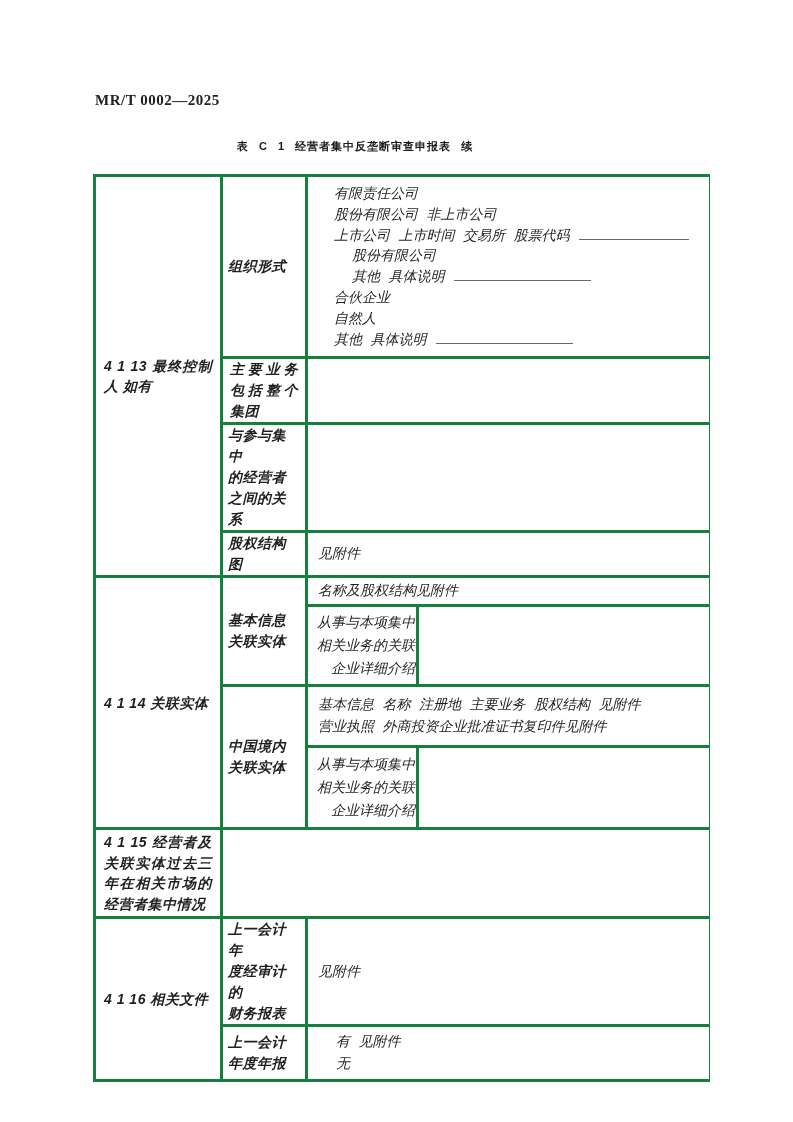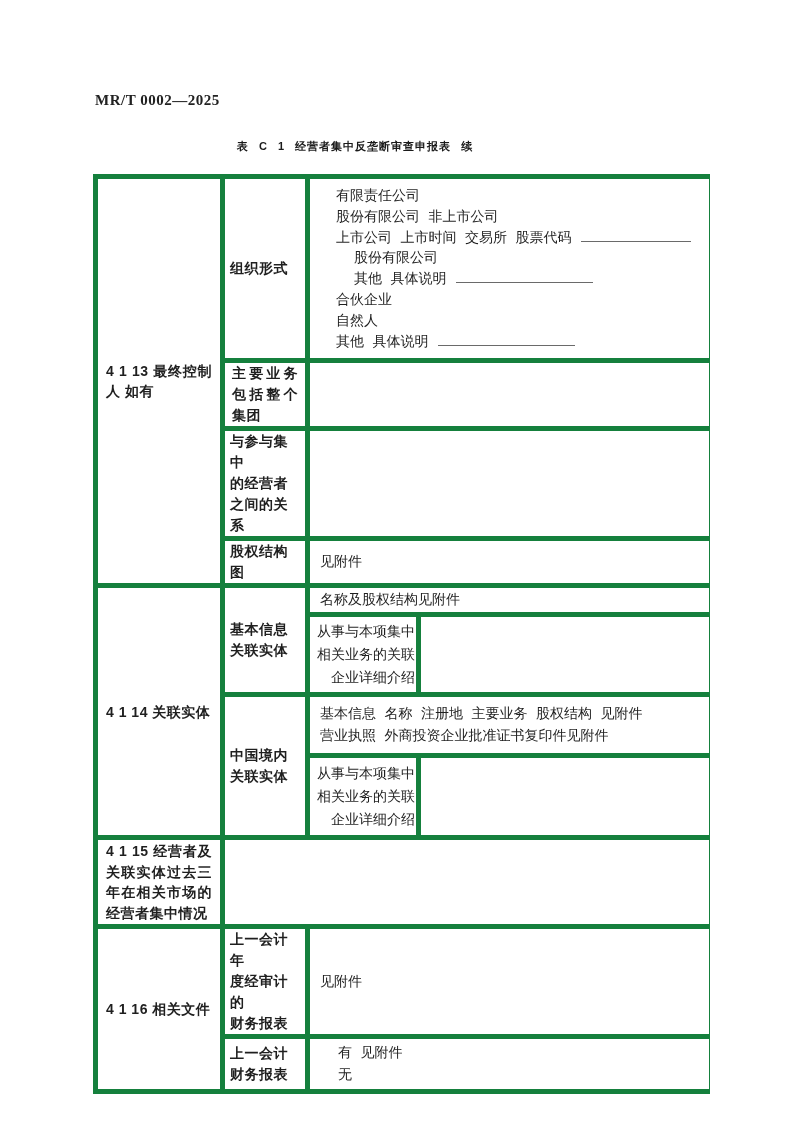--- a/index.html
+++ b/index.html
@@ -28,23 +28,24 @@
 
   table.form {
     position: absolute; left: 93px; top: 174px;
     width: 616px;
     border-collapse: collapse;
     table-layout: fixed;
     border: 2px solid #474747;
     font-size: 14px;
   }
   table.form td {
-    border: 5px solid #15803d;
+    border: 3px solid #15803d;
     vertical-align: middle;
     overflow: hidden;
+    font-style: italic;
   }
   tr.r1  { height: 179px; }
   tr.r2  { height: 56px; }
   tr.r3  { height: 85px; }
   tr.r4  { height: 28px; }
   tr.r5  { height: 29px; }
   tr.r6  { height: 80px; }
   tr.r7  { height: 61px; }
   tr.r8  { height: 82px; }
   tr.r9  { height: 89px; margin-top: 34px; }
@@ -183,20 +184,20 @@
 
     <tr class="r10">
       <td class="lbl1" rowspan="2">4 1 16 相关文件</td>
       <td class="lbl2">上一会计年
 度经审计的
 财务报表</td>
       <td class="content" colspan="2">见附件</td>
     </tr>
     <tr class="r11">
       <td class="lbl2">上一会计
-财务报表</td>
+年度年报</td>
       <td class="content indent-more" colspan="2">有 见附件
 无</td>
     </tr>
   </tbody>
     </table>
 
 </div>
 
 </body></html>

